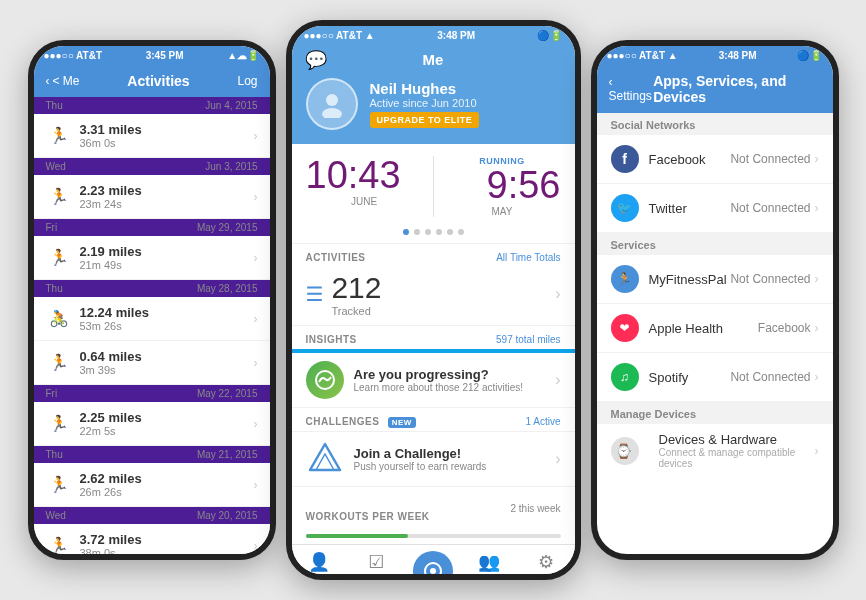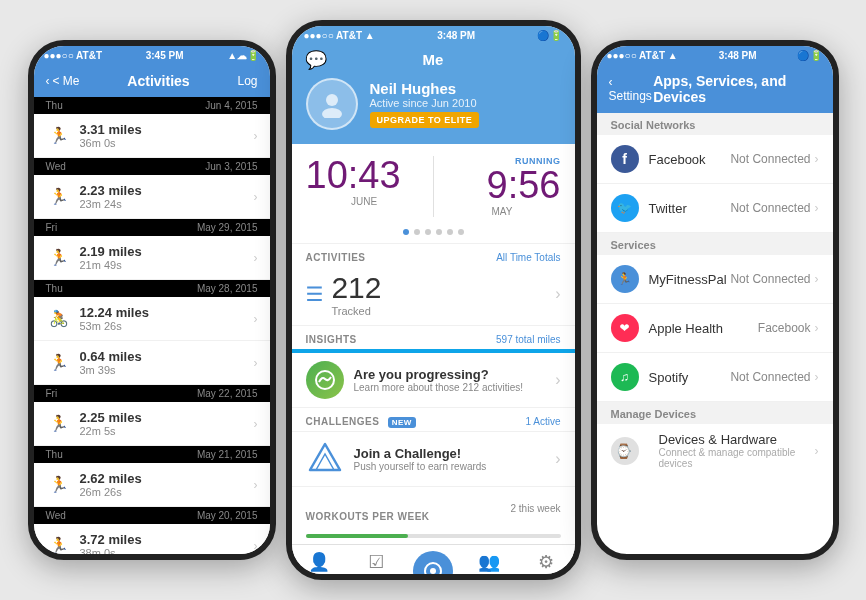--- a/index.html
+++ b/index.html
@@ -60,21 +60,21 @@
       justify-content: space-between;
       align-items: center;
       padding: 8px 12px;
     }
     .nav-bar .nav-title { font-size: 14px; font-weight: 600; text-align: center; flex: 1; }
     .nav-back { color: #fff; font-size: 12px; display: flex; align-items: center; gap: 2px; }
     .nav-action { color: #fff; font-size: 12px; }
 
     .activities-list { overflow: hidden; }
     .date-header {
-      background: #000000;
+      background: #4c1d95;
       padding: 3px 12px;
       display: flex;
       justify-content: space-between;
       font-size: 10px;
       color: #888;
     }
     .activity-item {
       display: flex;
       align-items: center;
       padding: 8px 12px;
@@ -145,21 +145,21 @@
     .pace-section {
       padding: 12px 14px 8px;
       display: flex;
       align-items: flex-start;
     }
     .pace-block { flex: 1; }
     .pace-label { font-size: 9px; font-weight: 700; color: #888; letter-spacing: 0.5px; }
     .pace-value { font-size: 38px; font-weight: 300; color: #701a75; line-height: 1; }
     .pace-sub { font-size: 10px; color: #888; text-align: center; margin-top: 2px; }
     .pace-divider { width: 1px; background: #e0e0e0; margin: 0 10px; align-self: stretch; }
-    .running-label { font-size: 9px; font-weight: 700; color: #4a90d9; letter-spacing: 0.5px; text-align: right; }
+    .running-label { font-size: 9px; font-weight: 700; color: #4a90d9; letter-spacing: 0.5px; text-align: center; }
 
     .dots-row {
       display: flex;
       justify-content: center;
       gap: 5px;
       padding: 4px 0 8px;
     }
     .dot {
       width: 6px;
       height: 6px;

